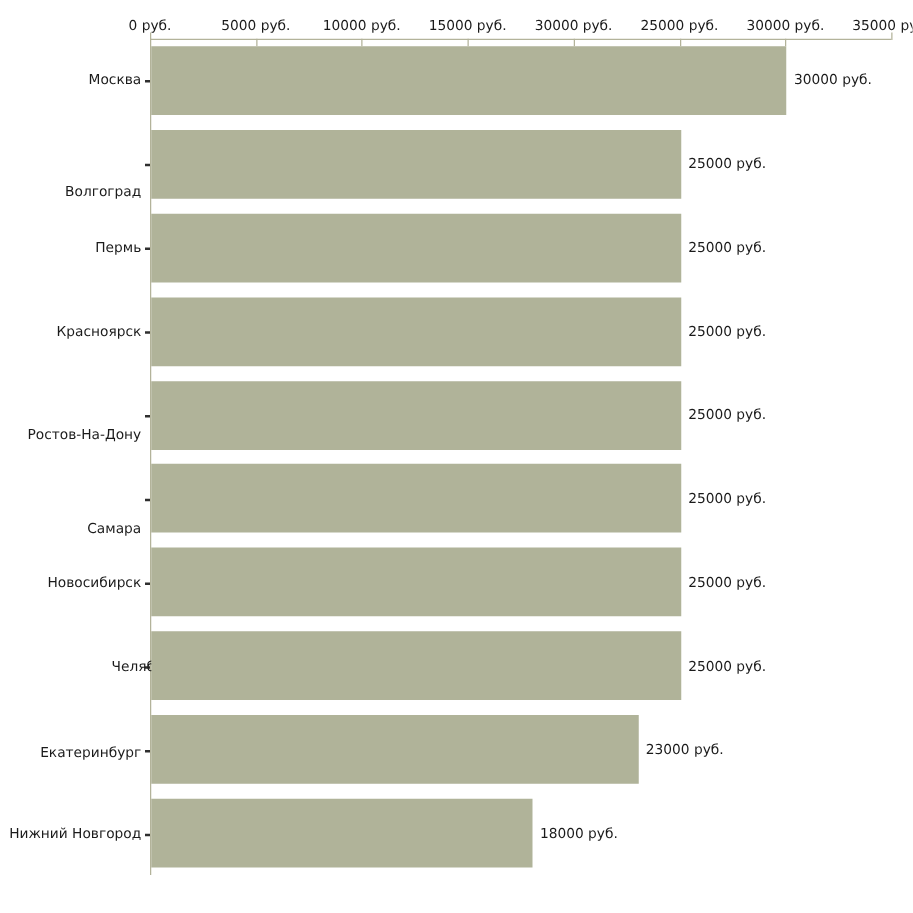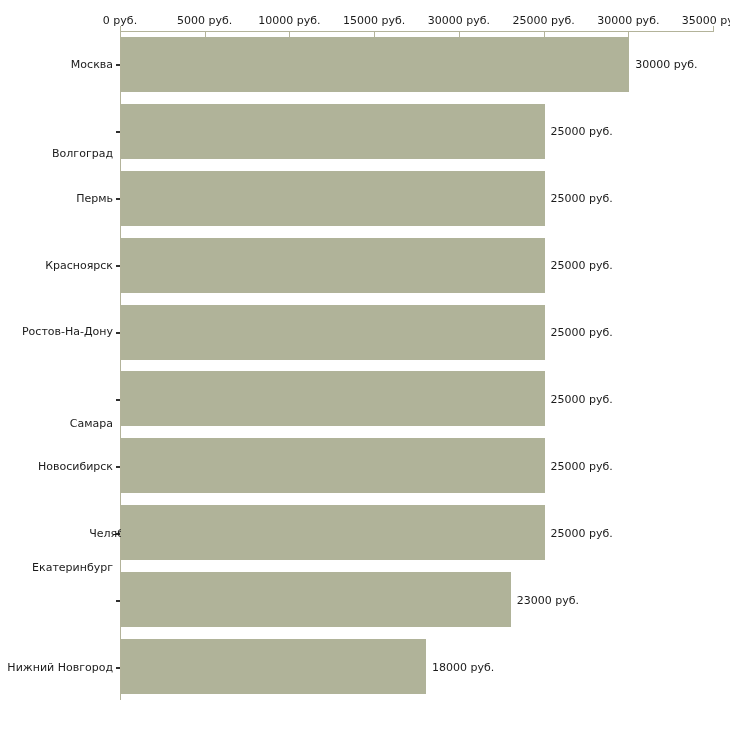--- a/index.html
+++ b/index.html
@@ -139,25 +139,25 @@
       <div class="y-tick" style="position: absolute; left: 116px; top: 465.85px;"></div>
       <div class="y-tick" style="position: absolute; left: 116px; top: 532.75px;"></div>
       <div class="y-tick" style="position: absolute; left: 116px; top: 599.65px;"></div>
       <div class="y-tick" style="position: absolute; left: 116px; top: 666.55px;"></div>
     </div>
   <div id="cat-labels-layer">
       <div class="cat-label" style="position: absolute; left: 0px; width: 113px; top: 64.45px;">Москва</div>
       <div class="cat-label" style="position: absolute; left: 0px; width: 113px; top: 131.35px; margin-top: 22px;">Волгоград</div>
       <div class="cat-label" style="position: absolute; left: 0px; width: 113px; top: 198.25px;">Пермь</div>
       <div class="cat-label" style="position: absolute; left: 0px; width: 113px; top: 265.15px;">Красноярск</div>
-      <div class="cat-label" style="position: absolute; left: 0px; width: 113px; top: 331px;">Ростов-На-Дону</div>
+      <div class="cat-label" style="position: absolute; left: 0px; width: 113px; top: 348px;">Ростов-На-Дону</div>
       <div class="cat-label" style="position: absolute; left: 0px; width: 113px; top: 398.95px; margin-top: 24px;">Самара</div>
       <div class="cat-label" style="position: absolute; left: 0px; width: 113px; top: 465.85px;">Новосибирск</div>
       <div class="cat-label" style="position: absolute; left: 0px; width: 113px; top: 532.75px; margin-left: 38px;">Челябинск</div>
-      <div class="cat-label" style="position: absolute; left: 0px; width: 113px; top: 567px;">Екатеринбург</div>
+      <div class="cat-label" style="position: absolute; left: 0px; width: 113px; top: 602px;">Екатеринбург</div>
       <div class="cat-label" style="position: absolute; left: 0px; width: 113px; top: 666.55px;">Нижний Новгород</div>
     </div>
 
   <div id="plot">
       <div class="bar" title="Москва — 30000 руб." style="top: 5.95px; height: 55px; width: 508.286px; background: rgb(176, 179, 153);"></div>
       <div class="bar-value" style="left: 514.286px; top: 33.45px;">30000 руб.</div>
       <div class="bar" title="Волгоград — 25000 руб." style="top: 72.85px; height: 55px; width: 423.571px; background: rgb(176, 179, 153);"></div>
       <div class="bar-value" style="left: 429.571px; top: 100.35px;">25000 руб.</div>
       <div class="bar" title="Пермь — 25000 руб." style="top: 139.75px; height: 55px; width: 423.571px; background: rgb(176, 179, 153);"></div>
       <div class="bar-value" style="left: 429.571px; top: 167.25px;">25000 руб.</div>

